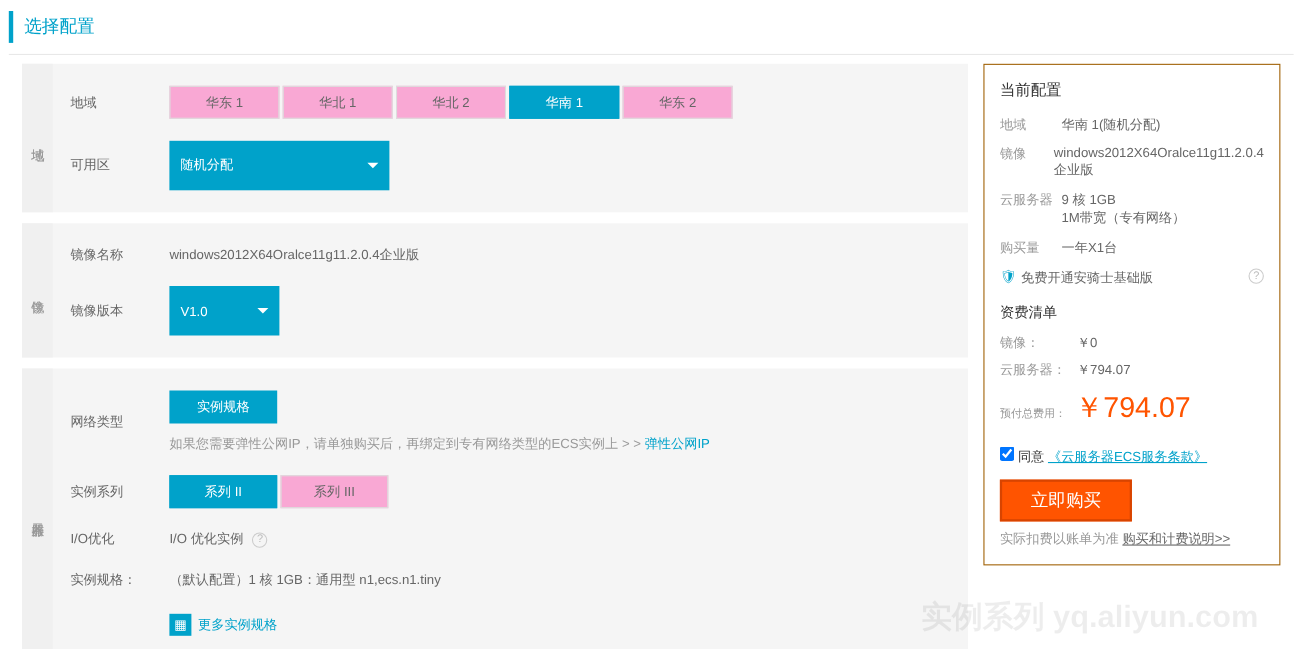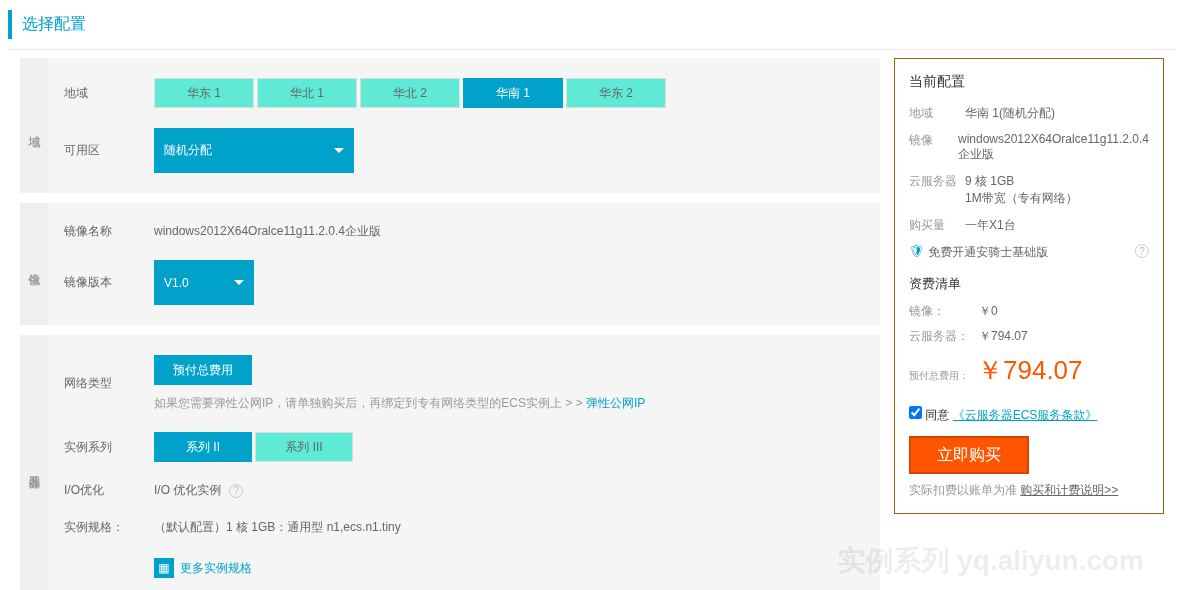--- a/index.html
+++ b/index.html
@@ -8,21 +8,21 @@
 .divider { border-bottom: 1px solid #e8e8e8; margin: 0 8px 8px; }
 .container { display: flex; padding: 0 20px; gap: 14px; }
 .main { flex: 1; }
 .section { background: #f5f5f5; margin-bottom: 10px; display: flex; }
 .side-label { writing-mode: vertical-rl; text-orientation: upright; color: #999; background: #f0f0f0; display: flex; align-items: center; justify-content: center; width: 28px; padding: 8px 0; font-size: 12px; }
 .rows { flex: 1; padding: 20px 16px; }
 .row { display: flex; align-items: center; margin-bottom: 20px; }
 .row:last-child { margin-bottom: 0; }
 .row-label { width: 90px; color: #666; font-size: 12px; }
 .row-content { flex: 1; display: flex; align-items: center; flex-wrap: wrap; gap: 4px; }
-.tab-btn { display: inline-flex; align-items: center; justify-content: center; min-width: 100px; height: 30px; border: 1px solid #ddd; background: #5eead4; color: #666; cursor: pointer; font-size: 12px; margin-right: -1px; }
+.tab-btn { display: inline-flex; align-items: center; justify-content: center; min-width: 100px; height: 30px; border: 1px solid #ddd; background: #f9a8d4; color: #666; cursor: pointer; font-size: 12px; margin-right: -1px; }
 .tab-btn.active { background: #00a2ca; color: #fff; border-color: #00a2ca; position: relative; z-index: 1; }
 .dropdown { display: inline-flex; align-items: center; justify-content: space-between; min-width: 200px; height: 45px; background: #00a2ca; color: #fff; padding: 0 10px; cursor: pointer; font-size: 12px; }
 .dropdown .caret { width: 0; height: 0; border-left: 5px solid transparent; border-right: 5px solid transparent; border-top: 5px solid #fff; }
 .dropdown.small { min-width: 100px; }
 .tag-btn { display: inline-flex; align-items: center; justify-content: center; min-width: 98px; height: 30px; background: #00a2ca; color: #fff; border: none; cursor: pointer; font-size: 12px; }
 .hint { color: #999; font-size: 12px; margin-top: 6px; width: 100%; }
 .hint a { color: #00a2ca; text-decoration: none; }
 .static-text { color: #666; font-size: 12px; }
 .help-icon { display: inline-flex; width: 14px; height: 14px; border: 1px solid #ccc; border-radius: 50%; color: #bbb; align-items: center; justify-content: center; font-size: 10px; margin-left: 4px; }
 .more-link { display: inline-flex; align-items: center; color: #00a2ca; font-size: 12px; cursor: pointer; margin-top: 2px; }
@@ -103,21 +103,21 @@
         </div>
       </div>
     </div>
 
     <div class="section">
       <div class="side-label">云服务器</div>
       <div class="rows">
         <div class="row" style="flex-wrap:wrap;">
           <div class="row-label">网络类型</div>
           <div class="row-content">
-            <button class="tag-btn">预付总费用</button>
+            <button class="tag-btn">实例规格</button>
             <div class="hint">
               <span>如果您需要弹性公网IP，请单独购买后，再绑定到专有网络类型的ECS实例上 &gt; &gt; </span><a href="#">弹性公网IP</a>
             </div>
           </div>
         </div>
         <div class="row">
           <div class="row-label">实例系列</div>
           <div class="row-content">
             <button class="tab-btn active" style="min-width:98px">系列 II</button>
             <button class="tab-btn" style="min-width:98px">系列 III</button>

